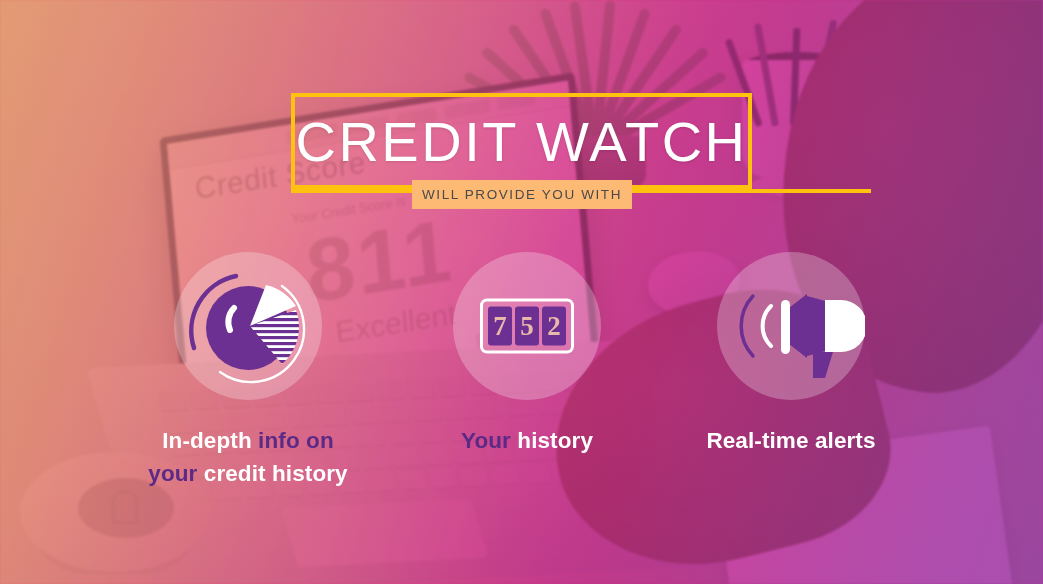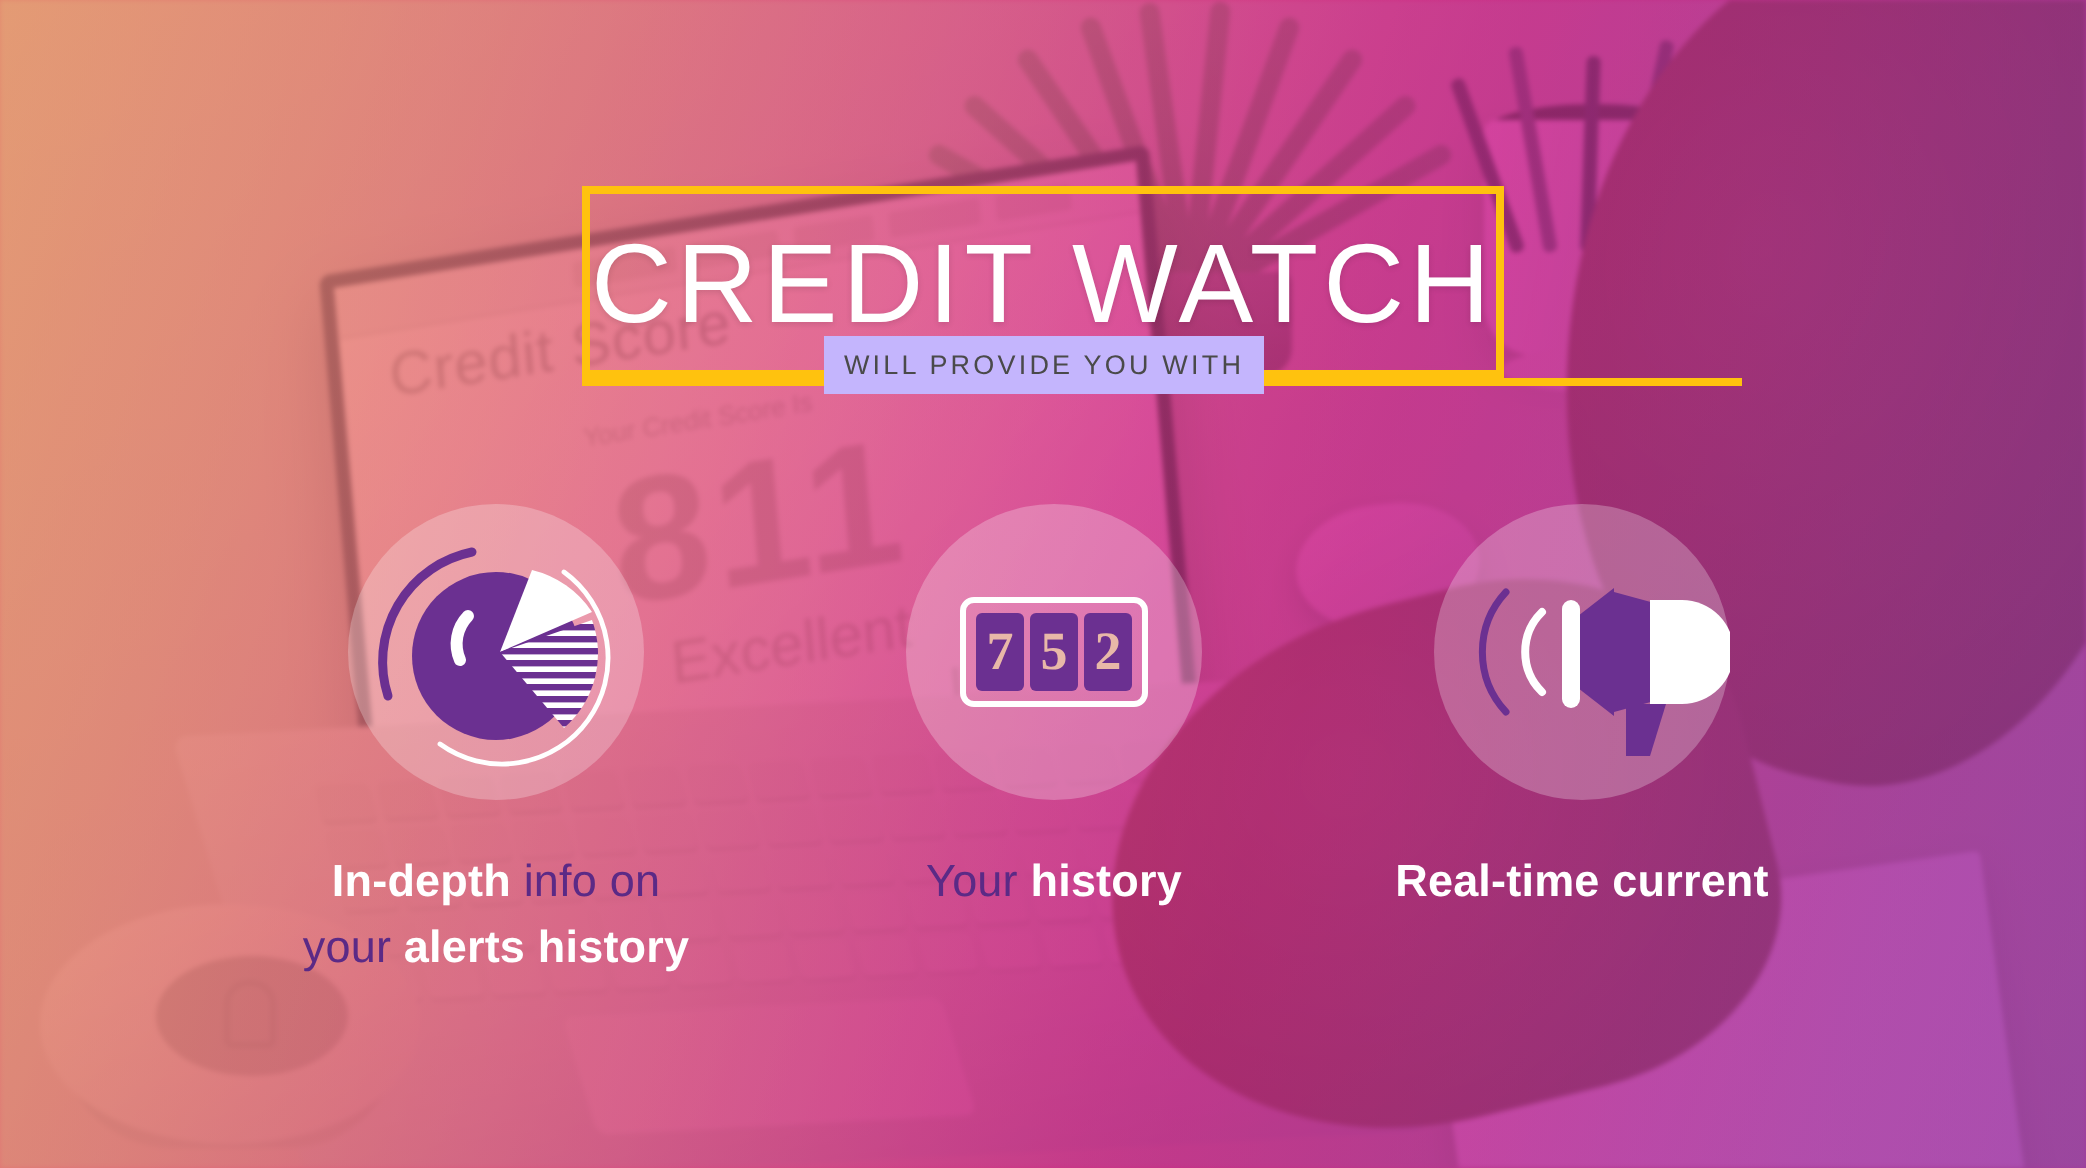--- a/index.html
+++ b/index.html
@@ -187,23 +187,23 @@
 
   
   .sub-rule {
     position: absolute;
     left: 291px; top: 189px;
     width: 580px; height: 4px;
     background: #FFC20E;
   }
   .sub-pill {
     position: absolute;
-    left: 412px; top: 168px;
+    left: 412px; top: 180px;
     width: 220px; height: 29px;
-    background: #c4b5fd;
+    background: #fdba74;
     display: flex; align-items: center; justify-content: center;
   }
   .sub-pill span {
     color: #4a4a4a;
     font-size: 13.5px;
     font-weight: 400;
     letter-spacing: 1.6px;
   }
 
   
@@ -226,21 +226,21 @@
   }
 
   .caption {
     margin-top: 24px;
     font-size: 22.5px;
     line-height: 33px;
     font-weight: 700;
     color: #ffffff;
     letter-spacing: .1px;
   }
-  .caption .reg { font-weight: 400; color: #5B2A86; text-align: right; }
+  .caption .reg { font-weight: 700; color: #5B2A86; text-align: right; }
 
   
   .pie-wrap { position:absolute; left:0; top:0; width:148px; height:148px; }
 
   
   .score-box {
     position:absolute; left:50%; top:50%; transform:translate(-50%,-50%);
     display:flex; gap:3px; padding:5px;
     border:3px solid #ffffff; border-radius:7px;
   }
@@ -422,21 +422,21 @@
 
           <path d="M 60 56 A 20 20 0 0 0 56 78" fill="none" stroke="#ffffff" stroke-width="6" stroke-linecap="round"></path>
 
           <path d="M 76 74 L 122 54 A 50 50 0 0 0 92 33 Z" fill="#ffffff"></path>
 
           <path d="M 76 74 L 122 58 A 49 49 0 0 1 108 112 Z" fill="url(#stripes)"></path>
         </svg>
       </div>
       <div class="caption">
         <span>In-depth </span><span class="reg">info on</span><br>
-        <span class="reg">your </span><span>alerts history</span>
+        <span class="reg">your </span><span>credit history</span>
       </div>
     </div>
 
     <div class="feature f2">
       <div class="circ">
         <div class="score-box">
           <div class="score-digit">7</div>
           <div class="score-digit">5</div>
           <div class="score-digit">2</div>
         </div>
@@ -458,18 +458,18 @@
           <path d="M 90 44 L 112 50 L 112 98 L 90 104 Z" fill="#6B3091"></path>
 
           <rect x="64" y="48" width="9" height="54" rx="4.5" fill="#ffffff"></rect>
 
           <path d="M 108 48 L 124 48 A 26 26 0 0 1 124 100 L 108 100 Z" fill="#ffffff"></path>
 
           <path d="M 96 100 L 116 100 L 108 126 L 96 126 Z" fill="#6B3091"></path>
         </svg>
       </div>
       <div class="caption">
-        <span>Real-time current</span>
+        <span>Real-time alerts</span>
       </div>
     </div>
 
   </div>
 </div>
 
 </body></html>

